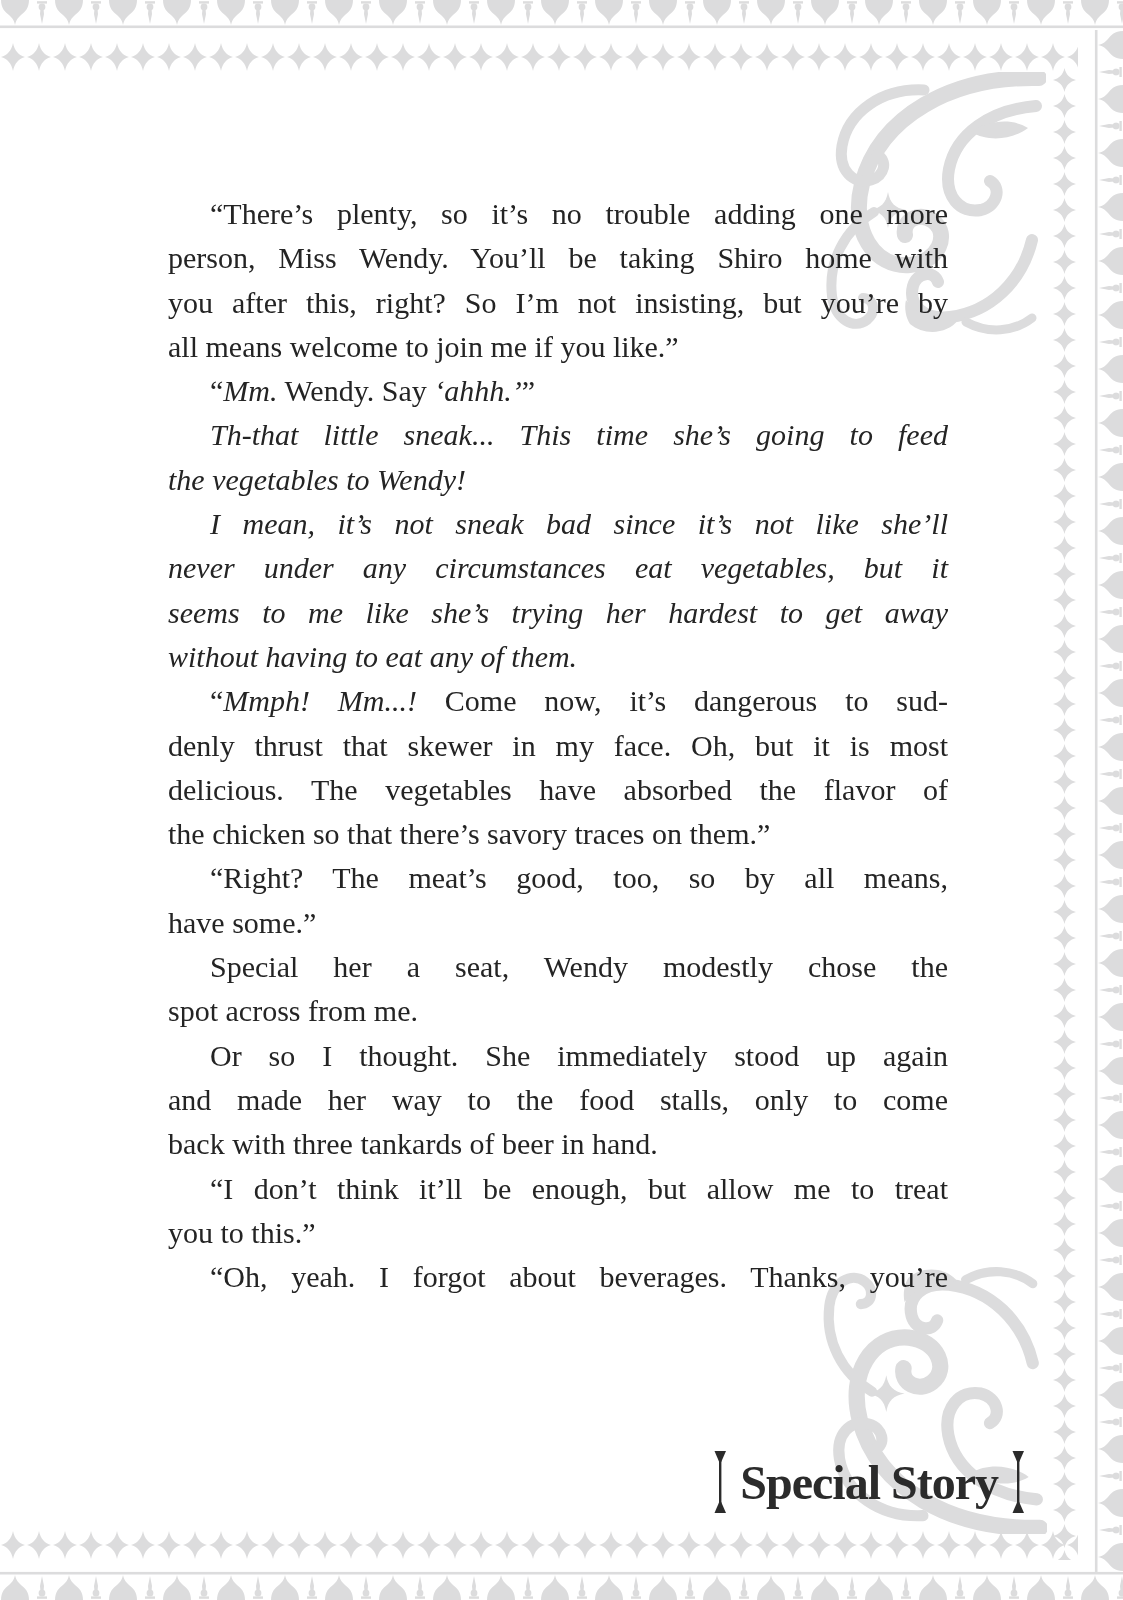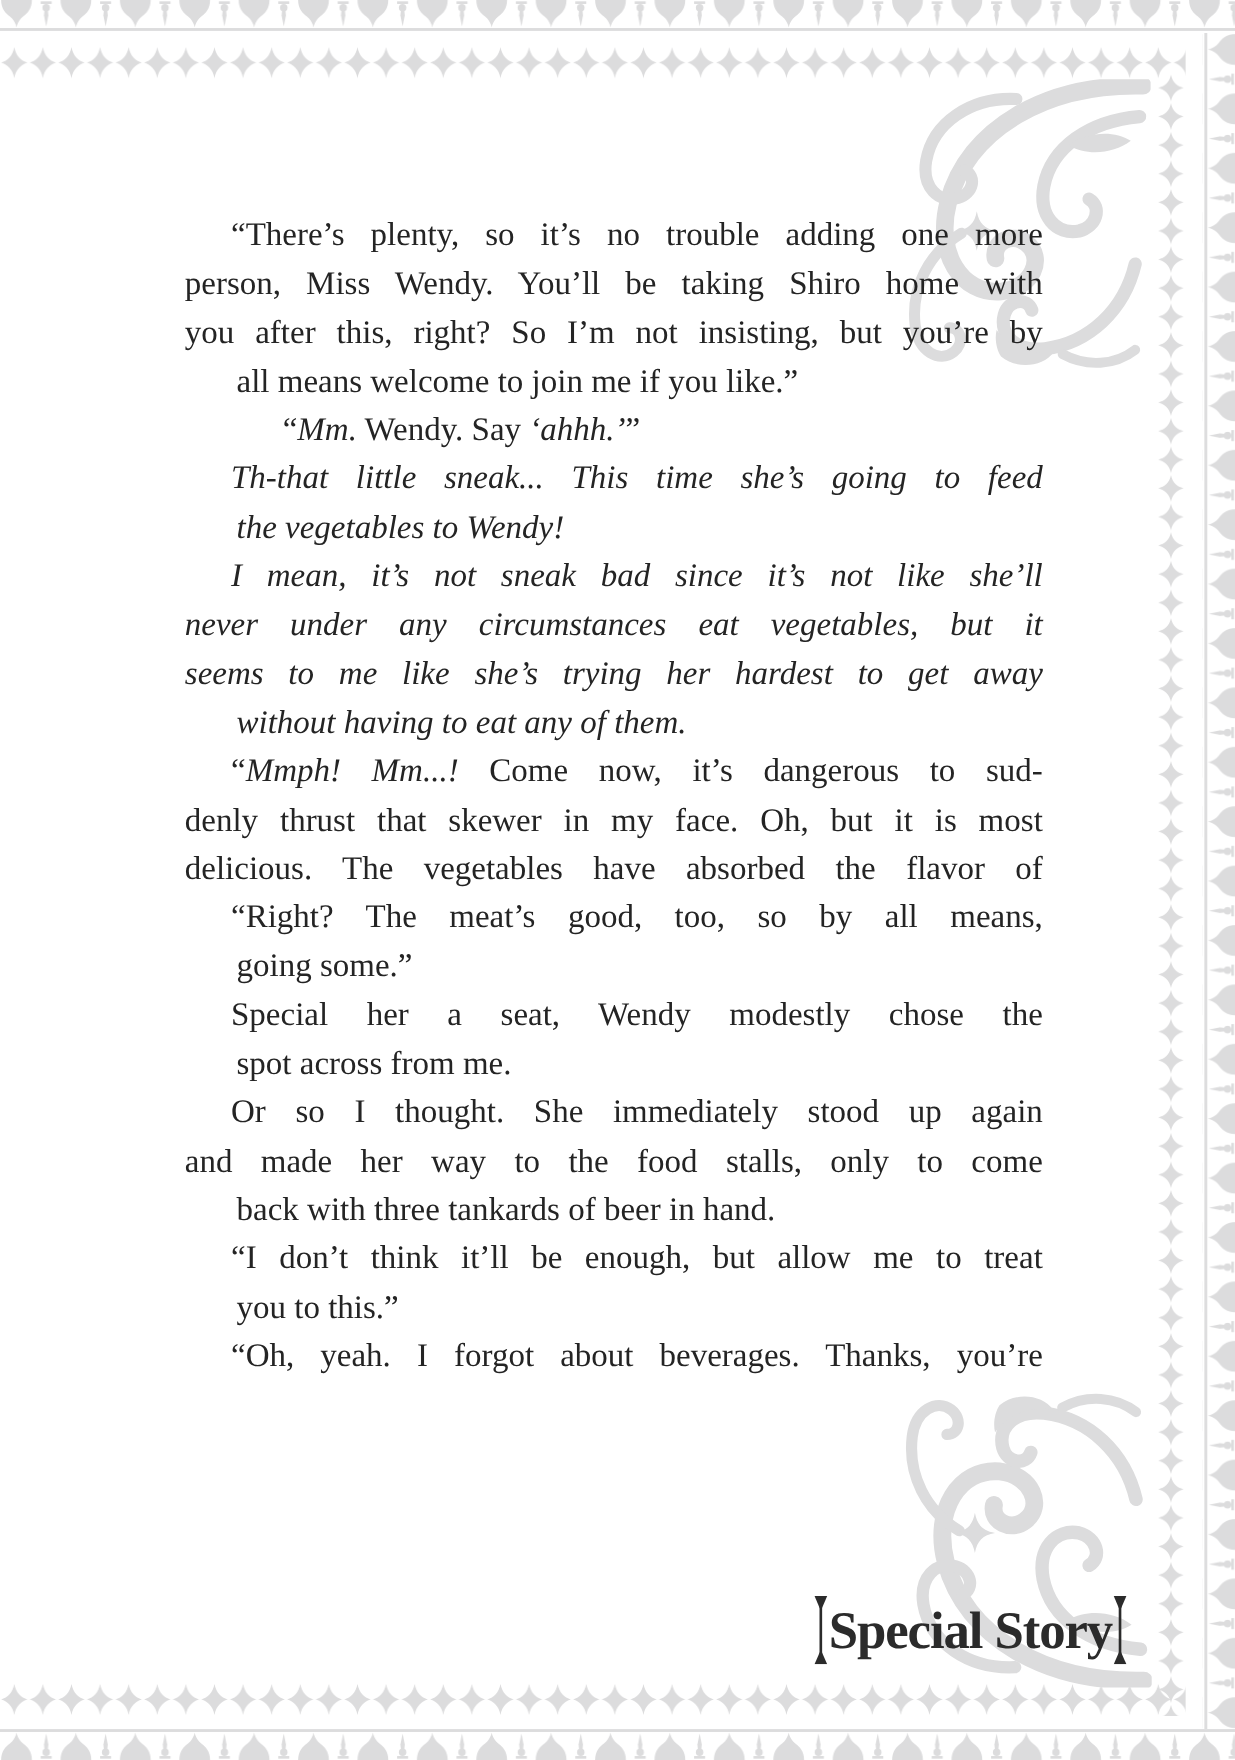--- a/index.html
+++ b/index.html
@@ -26,28 +26,28 @@
   .diam-bottom{position:absolute;left:0;top:1530px;width:1078px;height:30px;z-index:1;}
   .flourish-top{position:absolute;left:756px;top:72px;width:290px;height:285px;z-index:1;}
   .flourish-bottom{position:absolute;left:752px;top:1244px;width:295px;height:290px;transform:scaleY(-1);z-index:1;}
 
   
   .story{
     position:absolute;left:168px;top:192px;width:780px;z-index:2;
     color:var(--text);font-size:30px;line-height:44.3px;
   }
   .line{text-align:justify;text-align-last:justify;}
-  .line.last{text-align:left;text-align-last:left;margin-left:47px;}
+  .line.last{text-align:left;text-align-last:left;}
   .line.ind{text-indent:42px;}
   .it{font-style:italic;}
 
   
   .footer{
     position:absolute;top:1450px;right:98px;height:64px;z-index:3;
-    display:flex;align-items:center;color:var(--label);
+    display:flex;align-items:center;gap:13px;color:var(--label);
   }
   .footer .label{
     font-size:48px;font-weight:bold;letter-spacing:-1px;white-space:nowrap;
   }
   .bracket{width:14px;height:62px;}
 </style>
 </head>
 <body>
 
 <svg class="orn" width="0" height="0" style="position:absolute" aria-hidden="true">
@@ -130,22 +130,23 @@
     <div class="line last ind"><span>“</span><span class="it">Mm.</span><span> Wendy. Say </span><span class="it">‘ahhh.’</span><span>”</span></div>
     <div class="line ind"><span class="it">Th-that little sneak... This time she’s going to feed</span></div>
     <div class="line last"><span class="it">the vegetables to Wendy!</span></div>
     <div class="line ind"><span class="it">I mean, it’s not sneak bad since it’s not like she’ll</span></div>
     <div class="line"><span class="it">never under any circumstances eat vegetables, but it</span></div>
     <div class="line"><span class="it">seems to me like she’s trying her hardest to get away</span></div>
     <div class="line last"><span class="it">without having to eat any of them.</span></div>
     <div class="line ind"><span>“</span><span class="it">Mmph! Mm...!</span><span> Come now, it’s dangerous to sud-</span></div>
     <div class="line"><span>denly thrust that skewer in my face. Oh, but it is most</span></div>
     <div class="line"><span>delicious. The vegetables have absorbed the flavor of</span></div>
+    <div class="line last"><span>the chicken so that there’s savory traces on them.”</span></div>
     <div class="line ind"><span>“Right? The meat’s good, too, so by all means,</span></div>
-    <div class="line last"><span>going some.”</span></div>
+    <div class="line last"><span>have some.”</span></div>
     <div class="line ind"><span>Special her a seat, Wendy modestly chose the</span></div>
     <div class="line last"><span>spot across from me.</span></div>
     <div class="line ind"><span>Or so I thought. She immediately stood up again</span></div>
     <div class="line"><span>and made her way to the food stalls, only to come</span></div>
     <div class="line last"><span>back with three tankards of beer in hand.</span></div>
     <div class="line ind"><span>“I don’t think it’ll be enough, but allow me to treat</span></div>
     <div class="line last"><span>you to this.”</span></div>
     <div class="line ind"><span>“Oh, yeah. I forgot about beverages. Thanks, you’re</span></div>
   </div>
 

